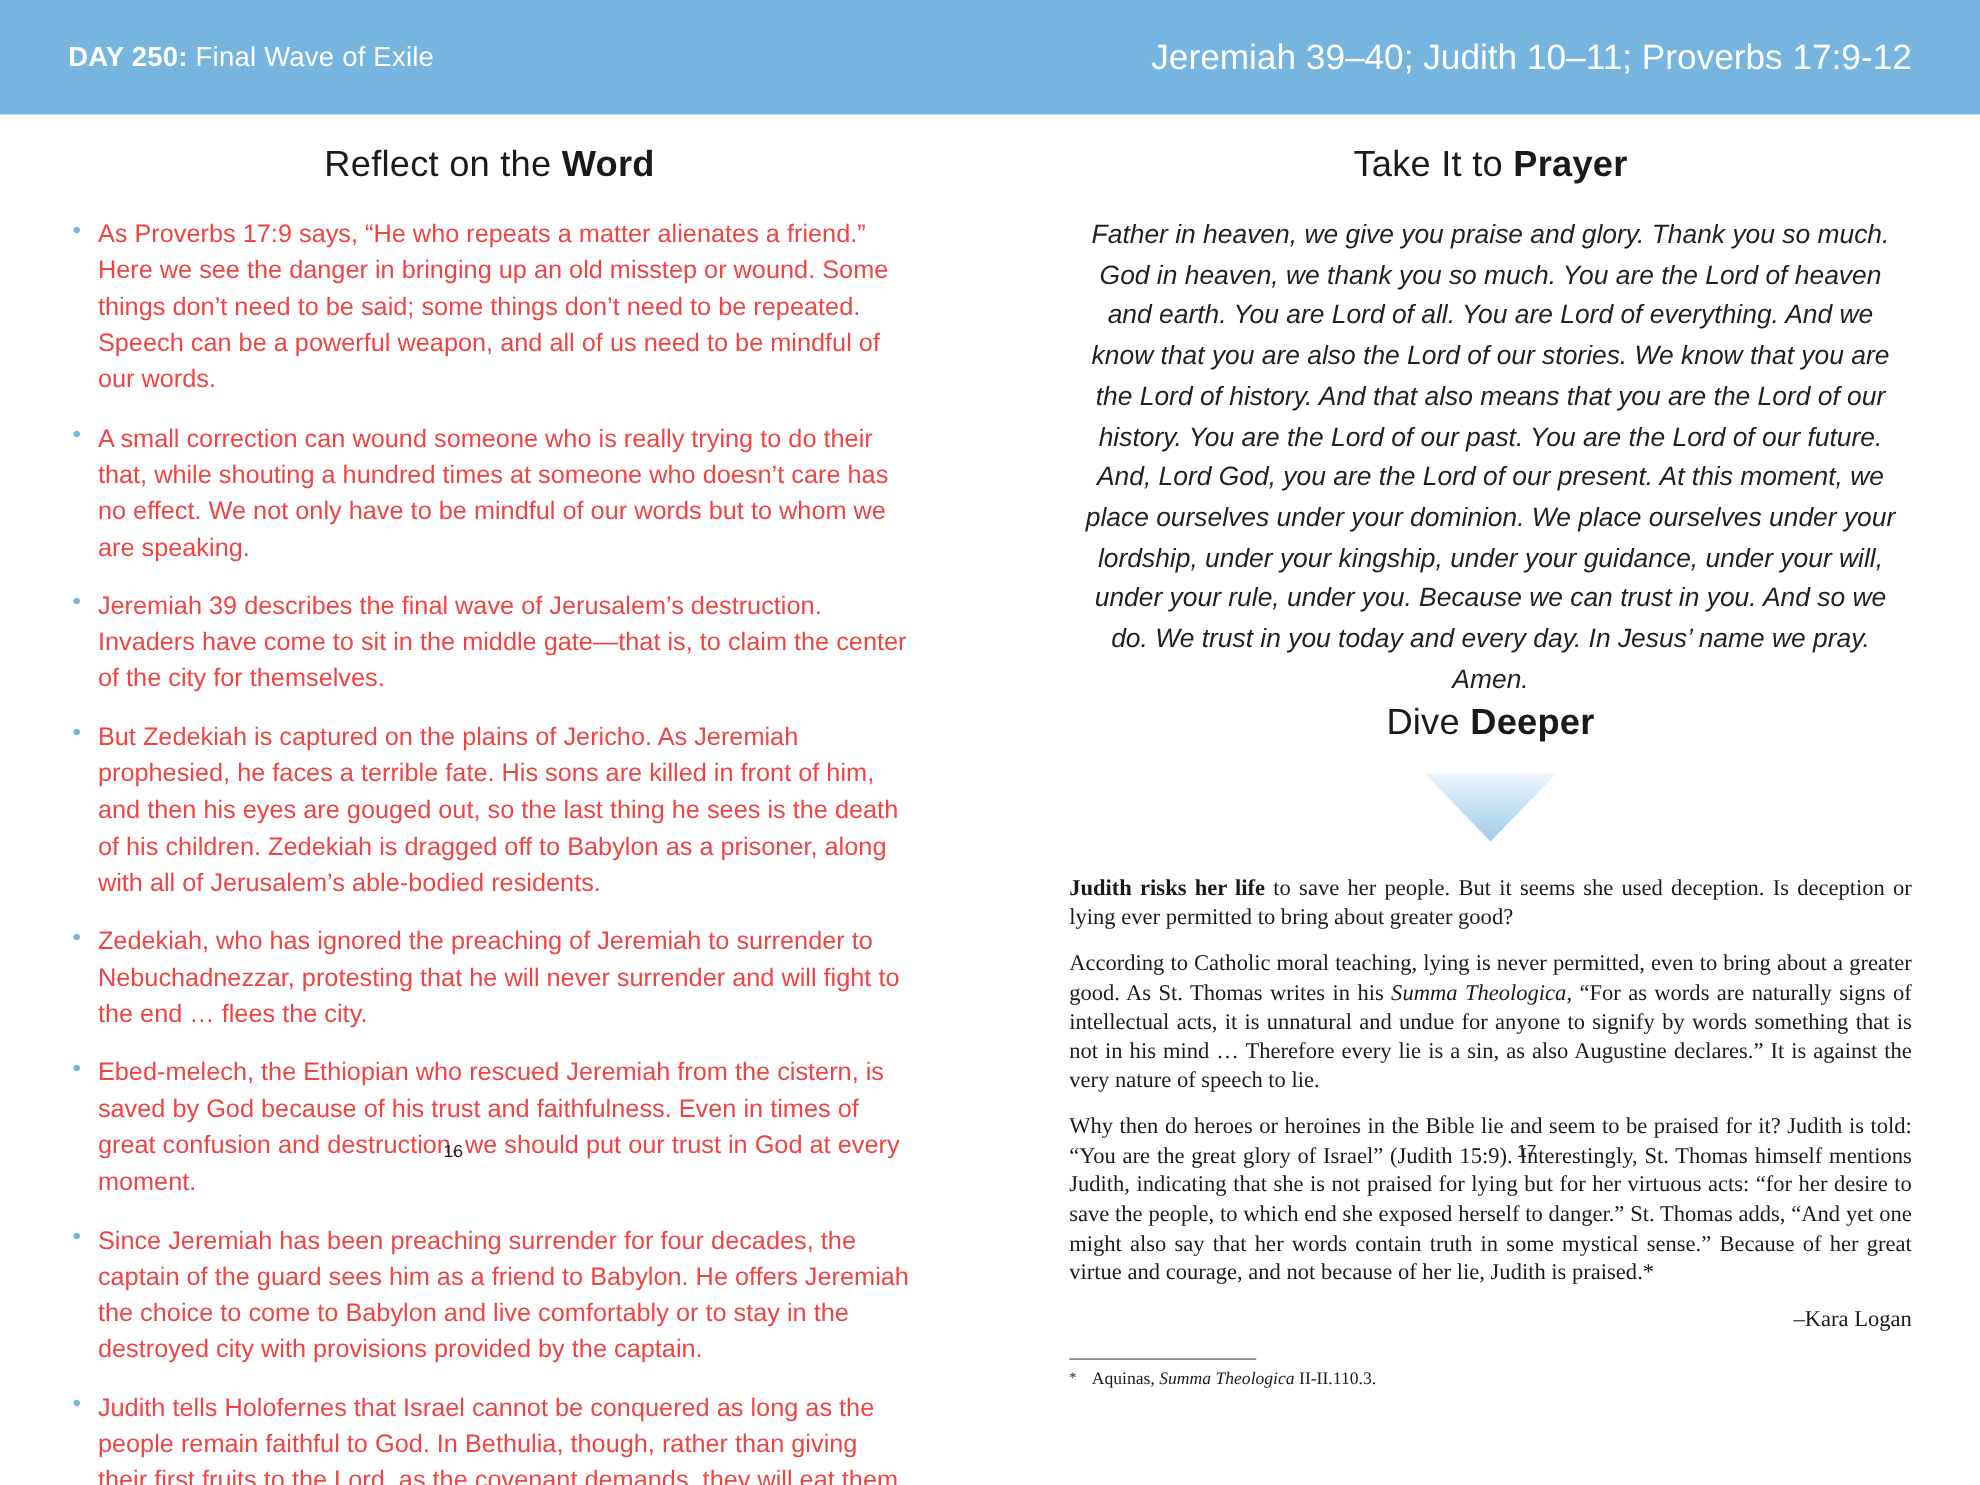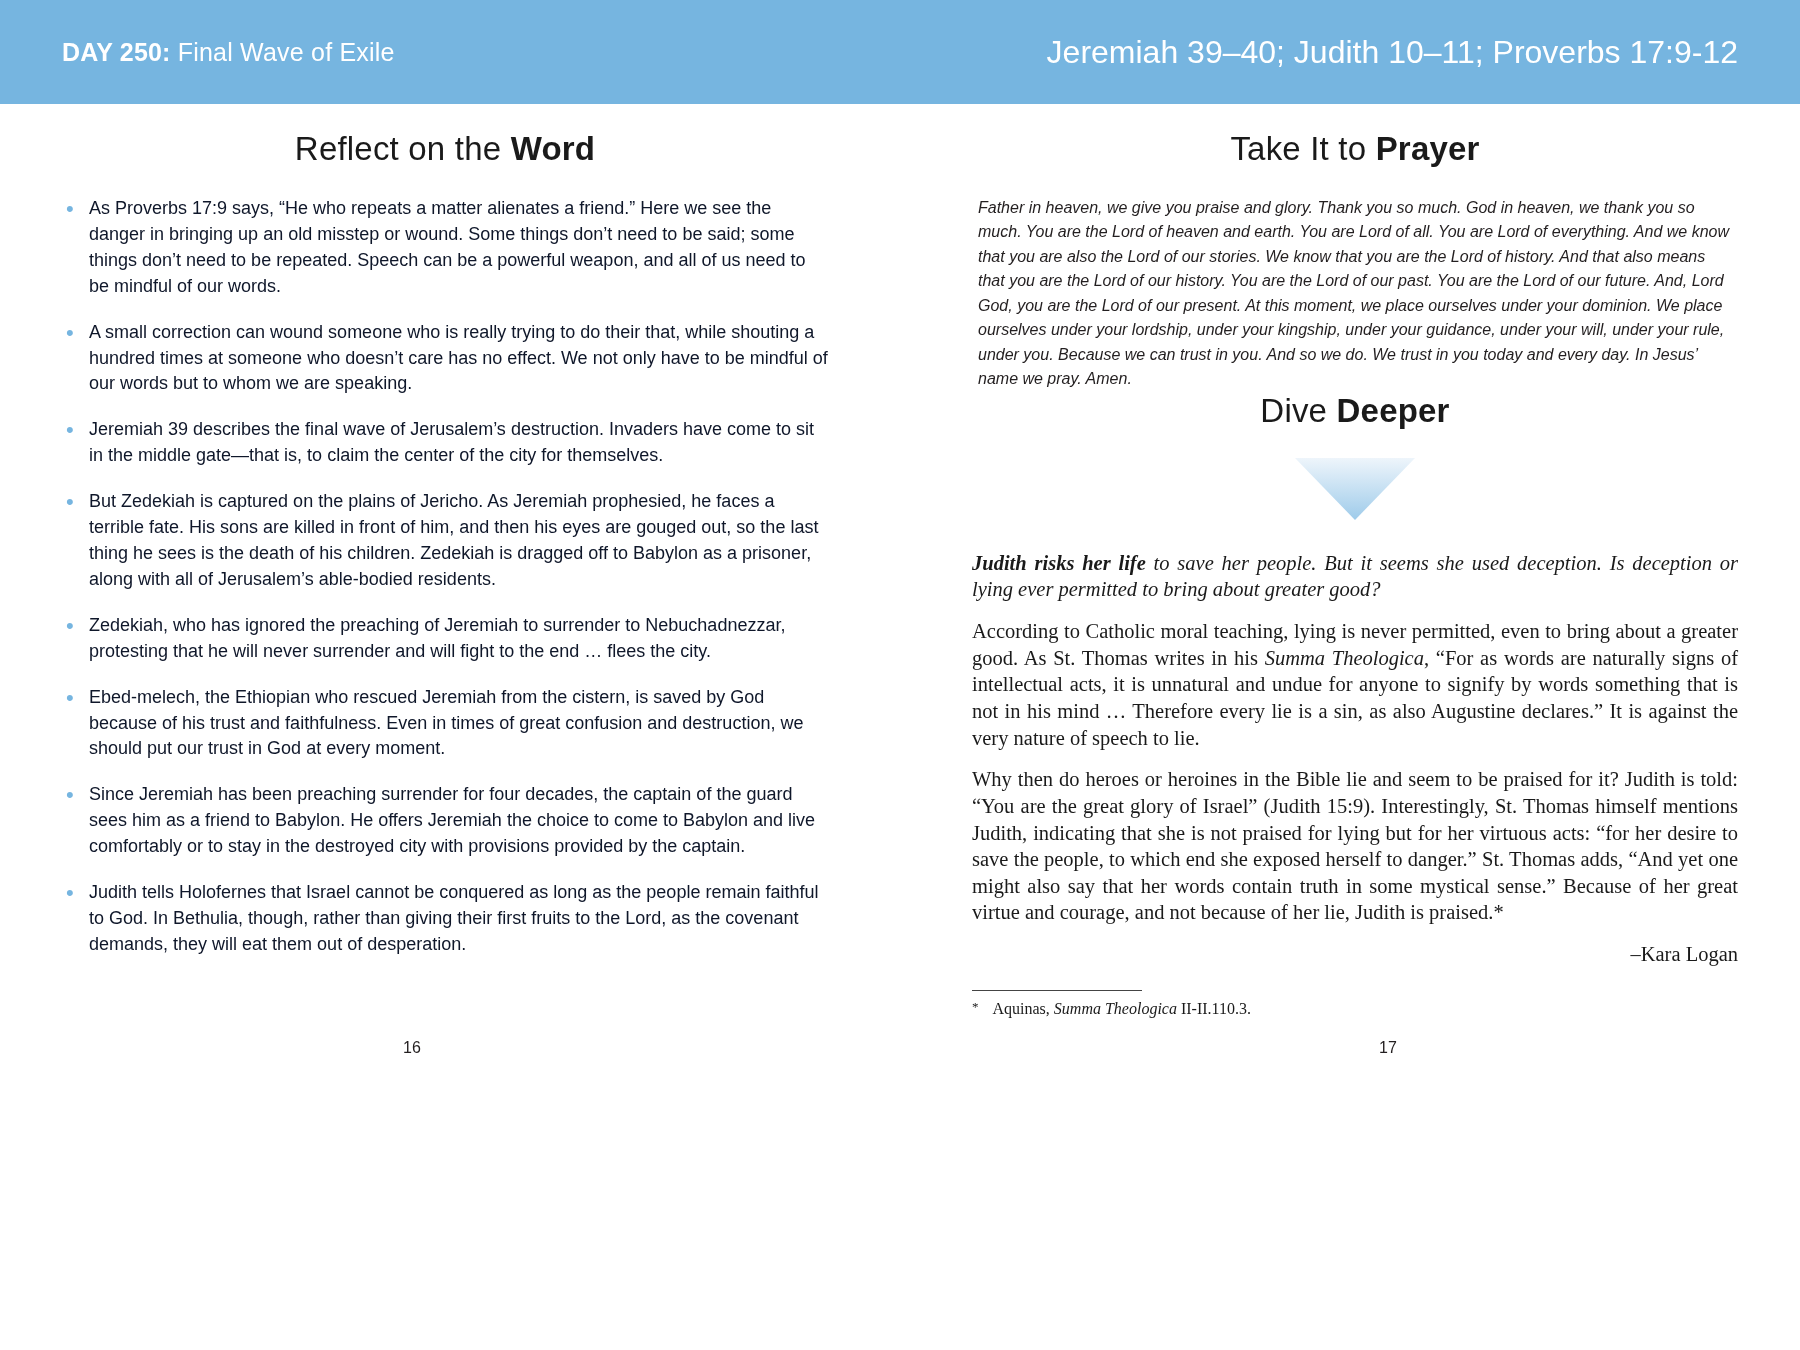--- a/index.html
+++ b/index.html
@@ -82,41 +82,41 @@
   
   ul.bullets {
     list-style: none;
     margin: 0;
     padding: 0;
   }
   ul.bullets li {
     position: relative;
     padding-left: 27px;
     margin-bottom: 20px;
-    font-size: 18px;
+    font-size: 23px;
     line-height: 1.44;
-    color: #0f172a;
+    color: #ef4444;
     margin-top: 20px;
   }
   ul.bullets li::before {
     content: "•";
     position: absolute;
     left: 4px;
     top: -1px;
     color: #76b5e0;
     font-size: 22px;
     line-height: 1.3;
   }
 
   
   .prayer {
     font-style: italic;
-    font-size: 16px;
+    font-size: 24px;
     line-height: 1.53;
-    text-align: left;
+    text-align: center;
     color: #231f20;
     margin: 0 6px;
   }
 
   
   .dive-title {
     margin-top: 66px;
   }
   .arrow-wrap {
     display: flex;
@@ -133,21 +133,20 @@
     font-family: "Liberation Serif", serif;
     font-size: 20.5px;
     line-height: 1.30;
     text-align: justify;
     color: #1a1a1a;
   }
   .deeper-body p {
     margin: 0 0 15px 0;
   }
   .deeper-lead {
-    font-style: italic;
   }
   .deeper-lead b {
     font-weight: bold;
   }
   .deeper-body em {
     font-style: italic;
   }
   .signature {
     text-align: right;
     font-family: "Liberation Serif", serif;

